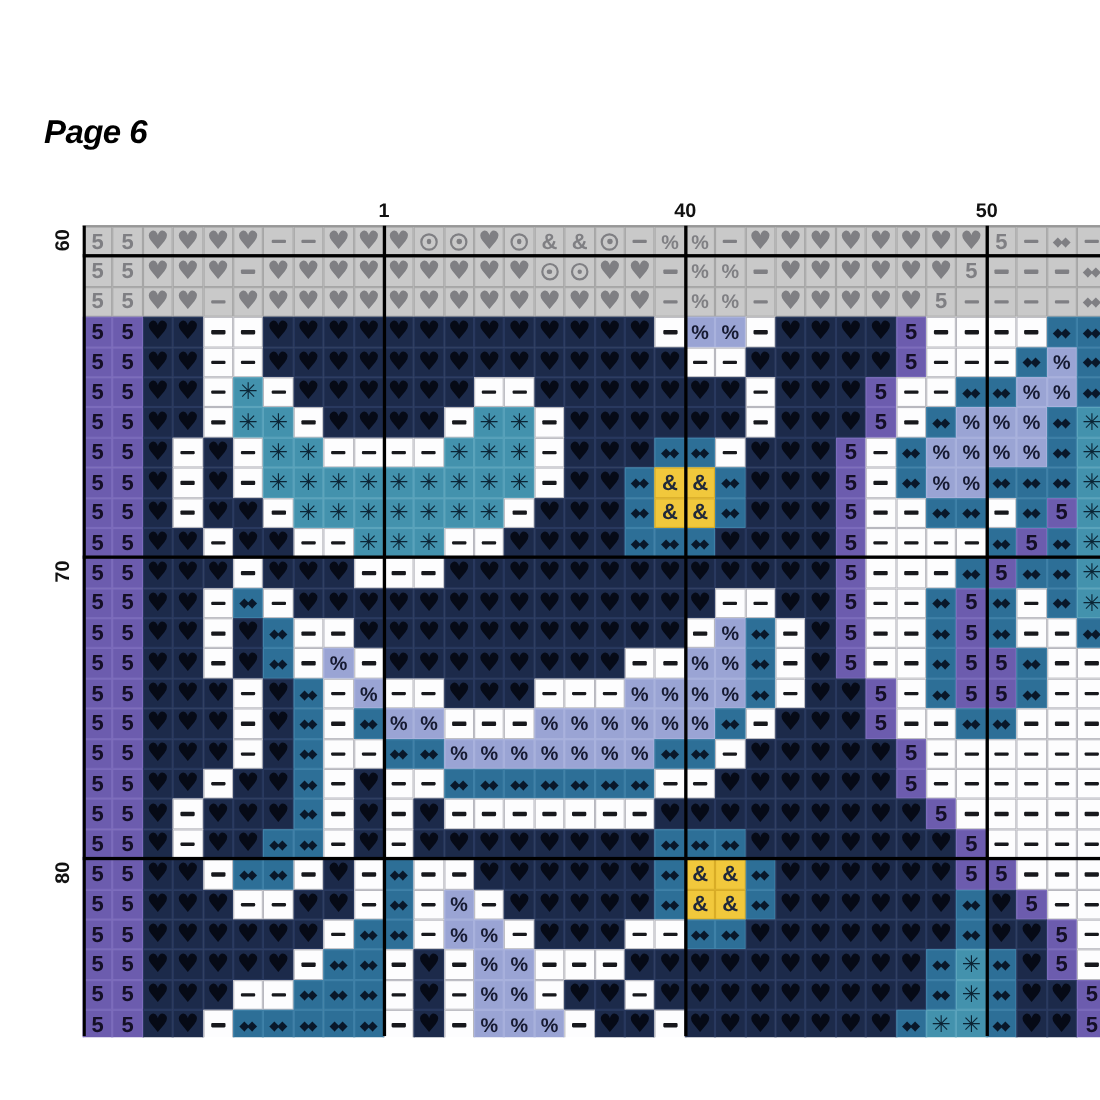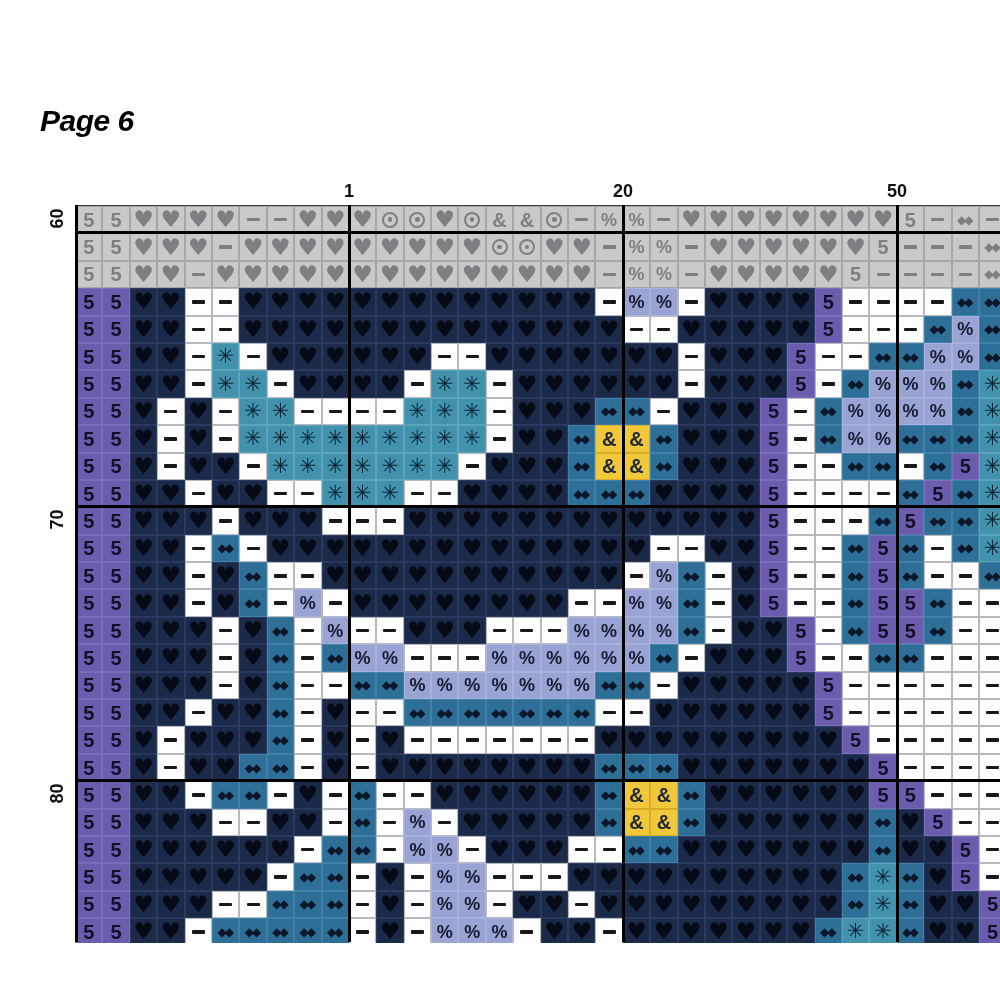--- a/index.html
+++ b/index.html
@@ -33,21 +33,21 @@
   .hline{position:absolute;left:0;right:0;height:3px;background:#000;pointer-events:none;}
   #grid-lines{position:absolute;left:75px;top:205px;width:925px;height:737px;overflow:hidden;pointer-events:none;}
 </style>
 </head>
 <body>
 <div id="page">
 
   <div id="page-title" class="title">Page 6</div>
 
   <div class="col-label" style="left:319px;">1</div>
-  <div class="col-label" style="left:593px;">20</div>
+  <div class="col-label" style="left:593px;">40</div>
   <div class="col-label" style="left:867px;">50</div>
 
   <div class="row-label" style="left:42px;top:205px;">60</div>
   <div class="row-label" style="left:42px;top:506px;">70</div>
   <div class="row-label" style="left:42px;top:780px;">80</div>
 
   <div id="grid">
       <div class="cell" style="background: rgb(201, 201, 201); border-color: rgb(166, 166, 166); color: rgb(127, 127, 131);">
         <span class="sym s-5">5</span>
       </div>

